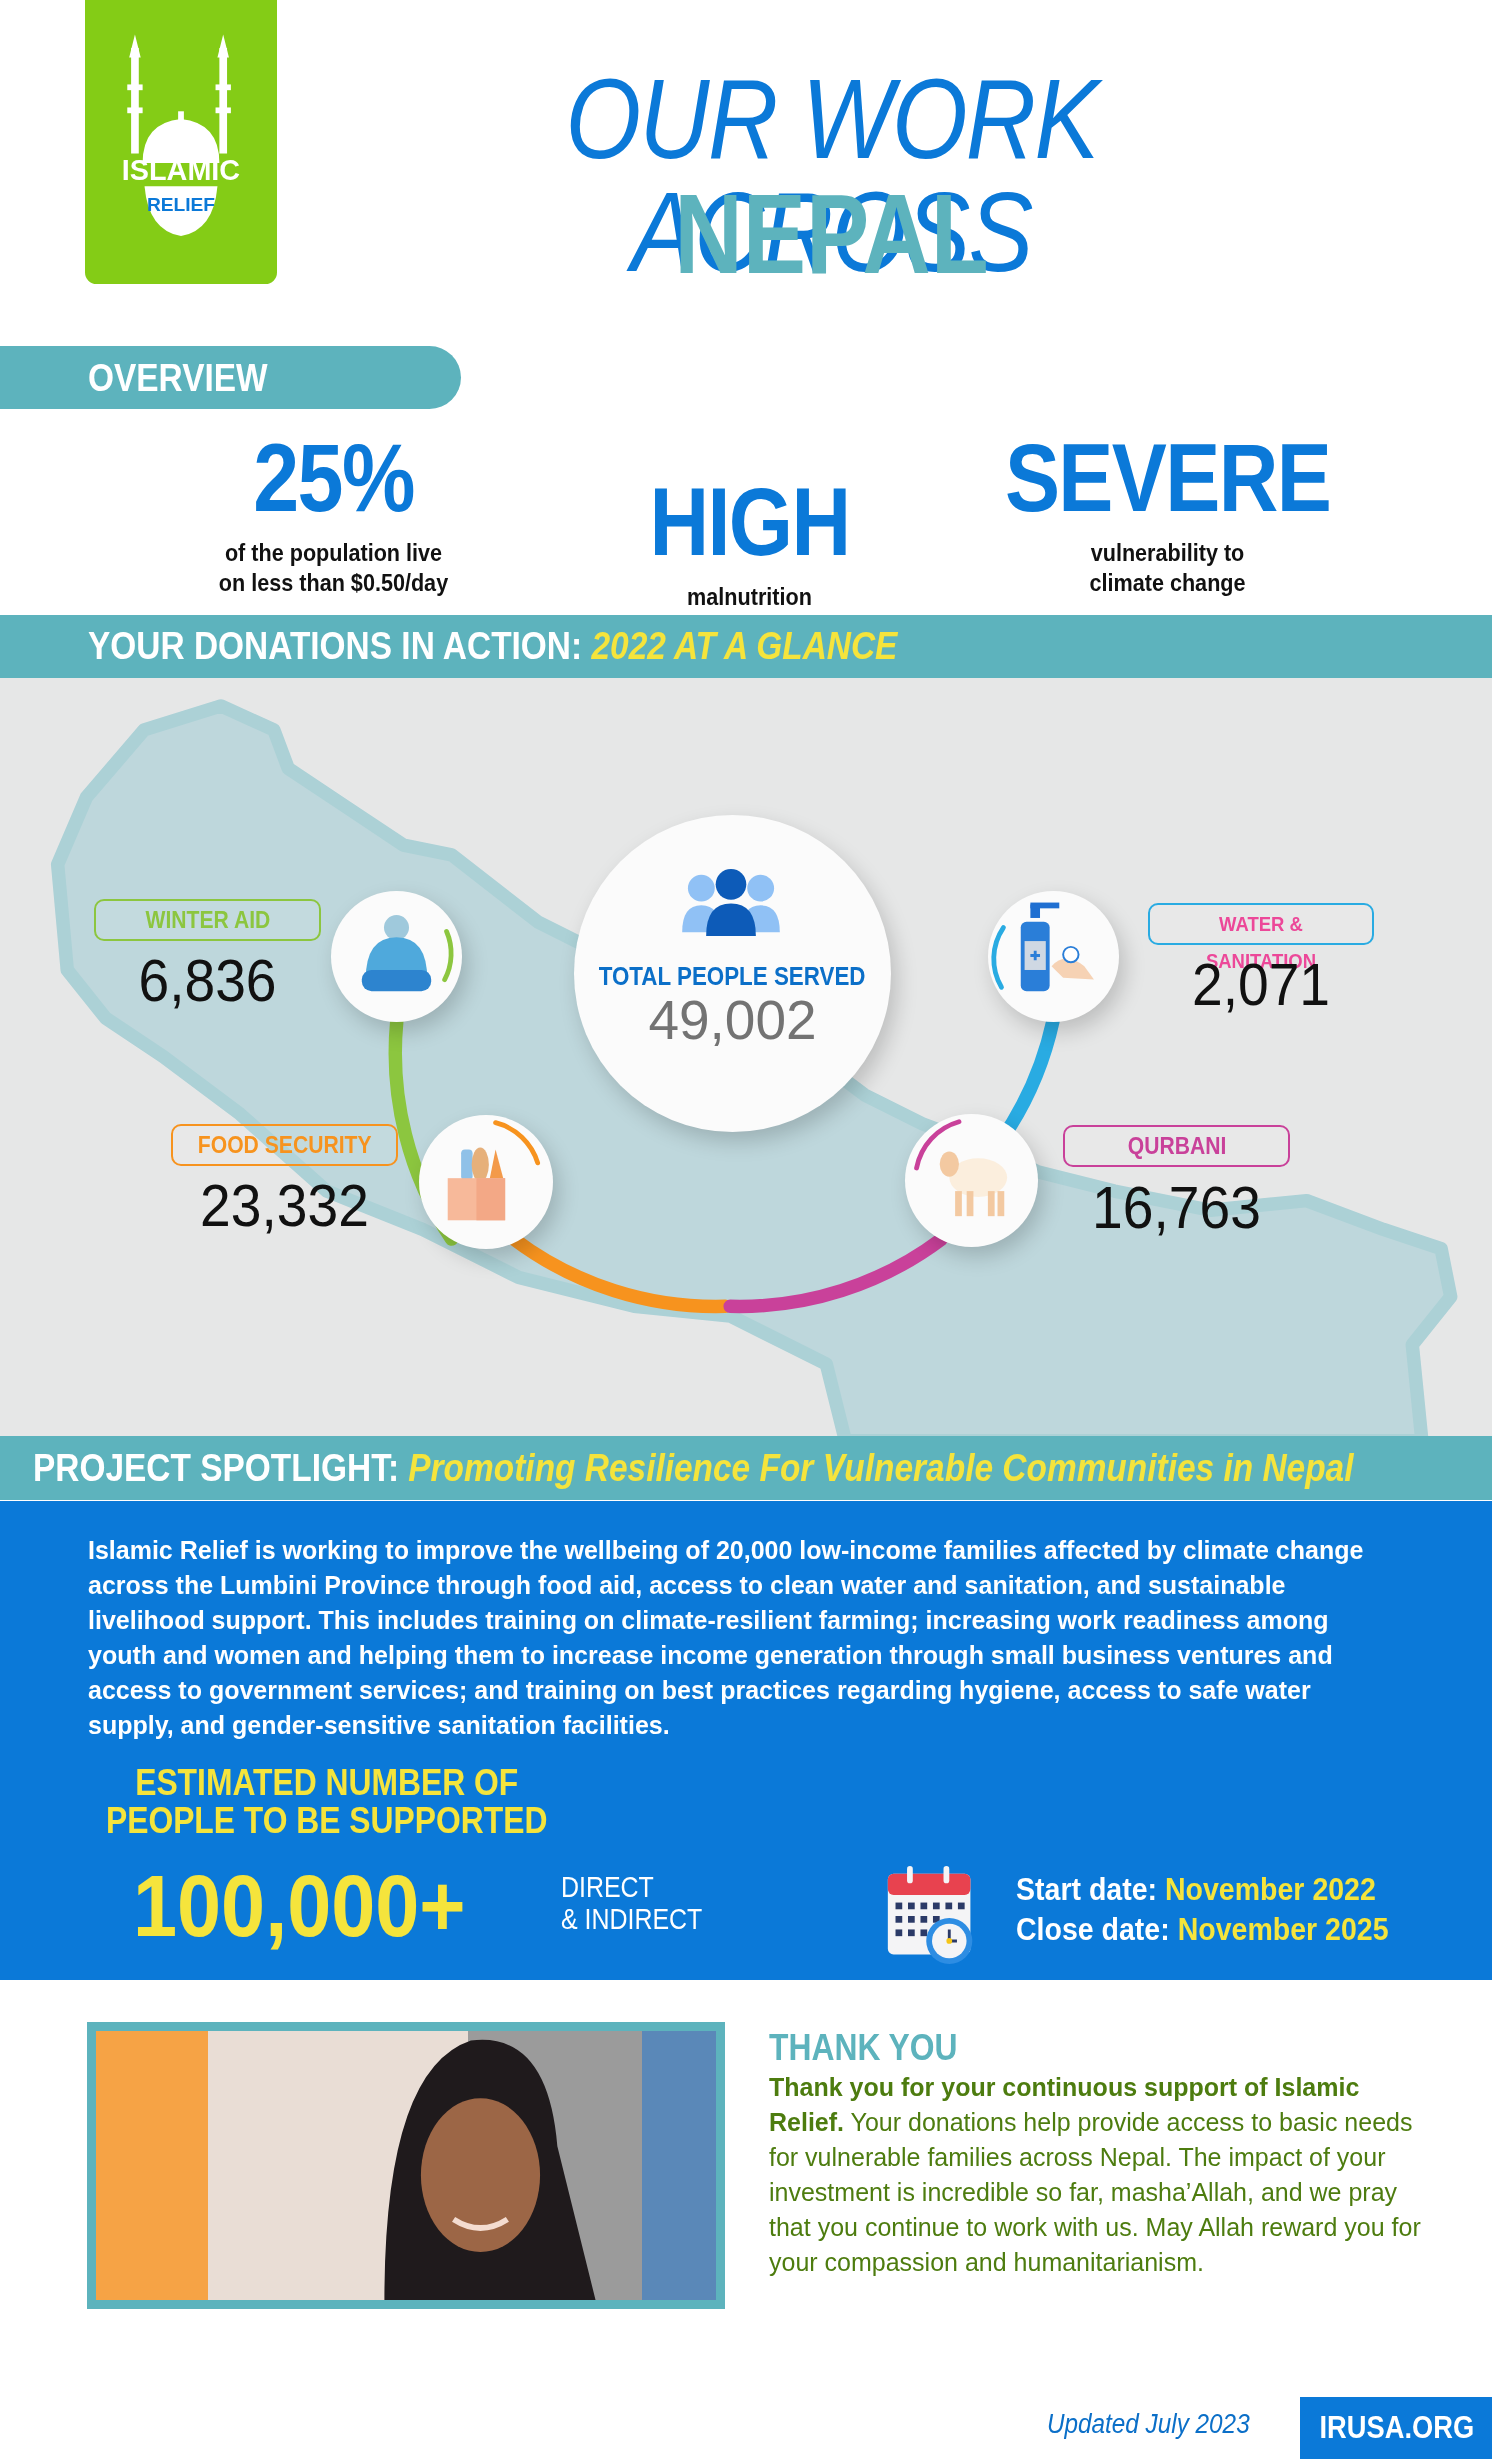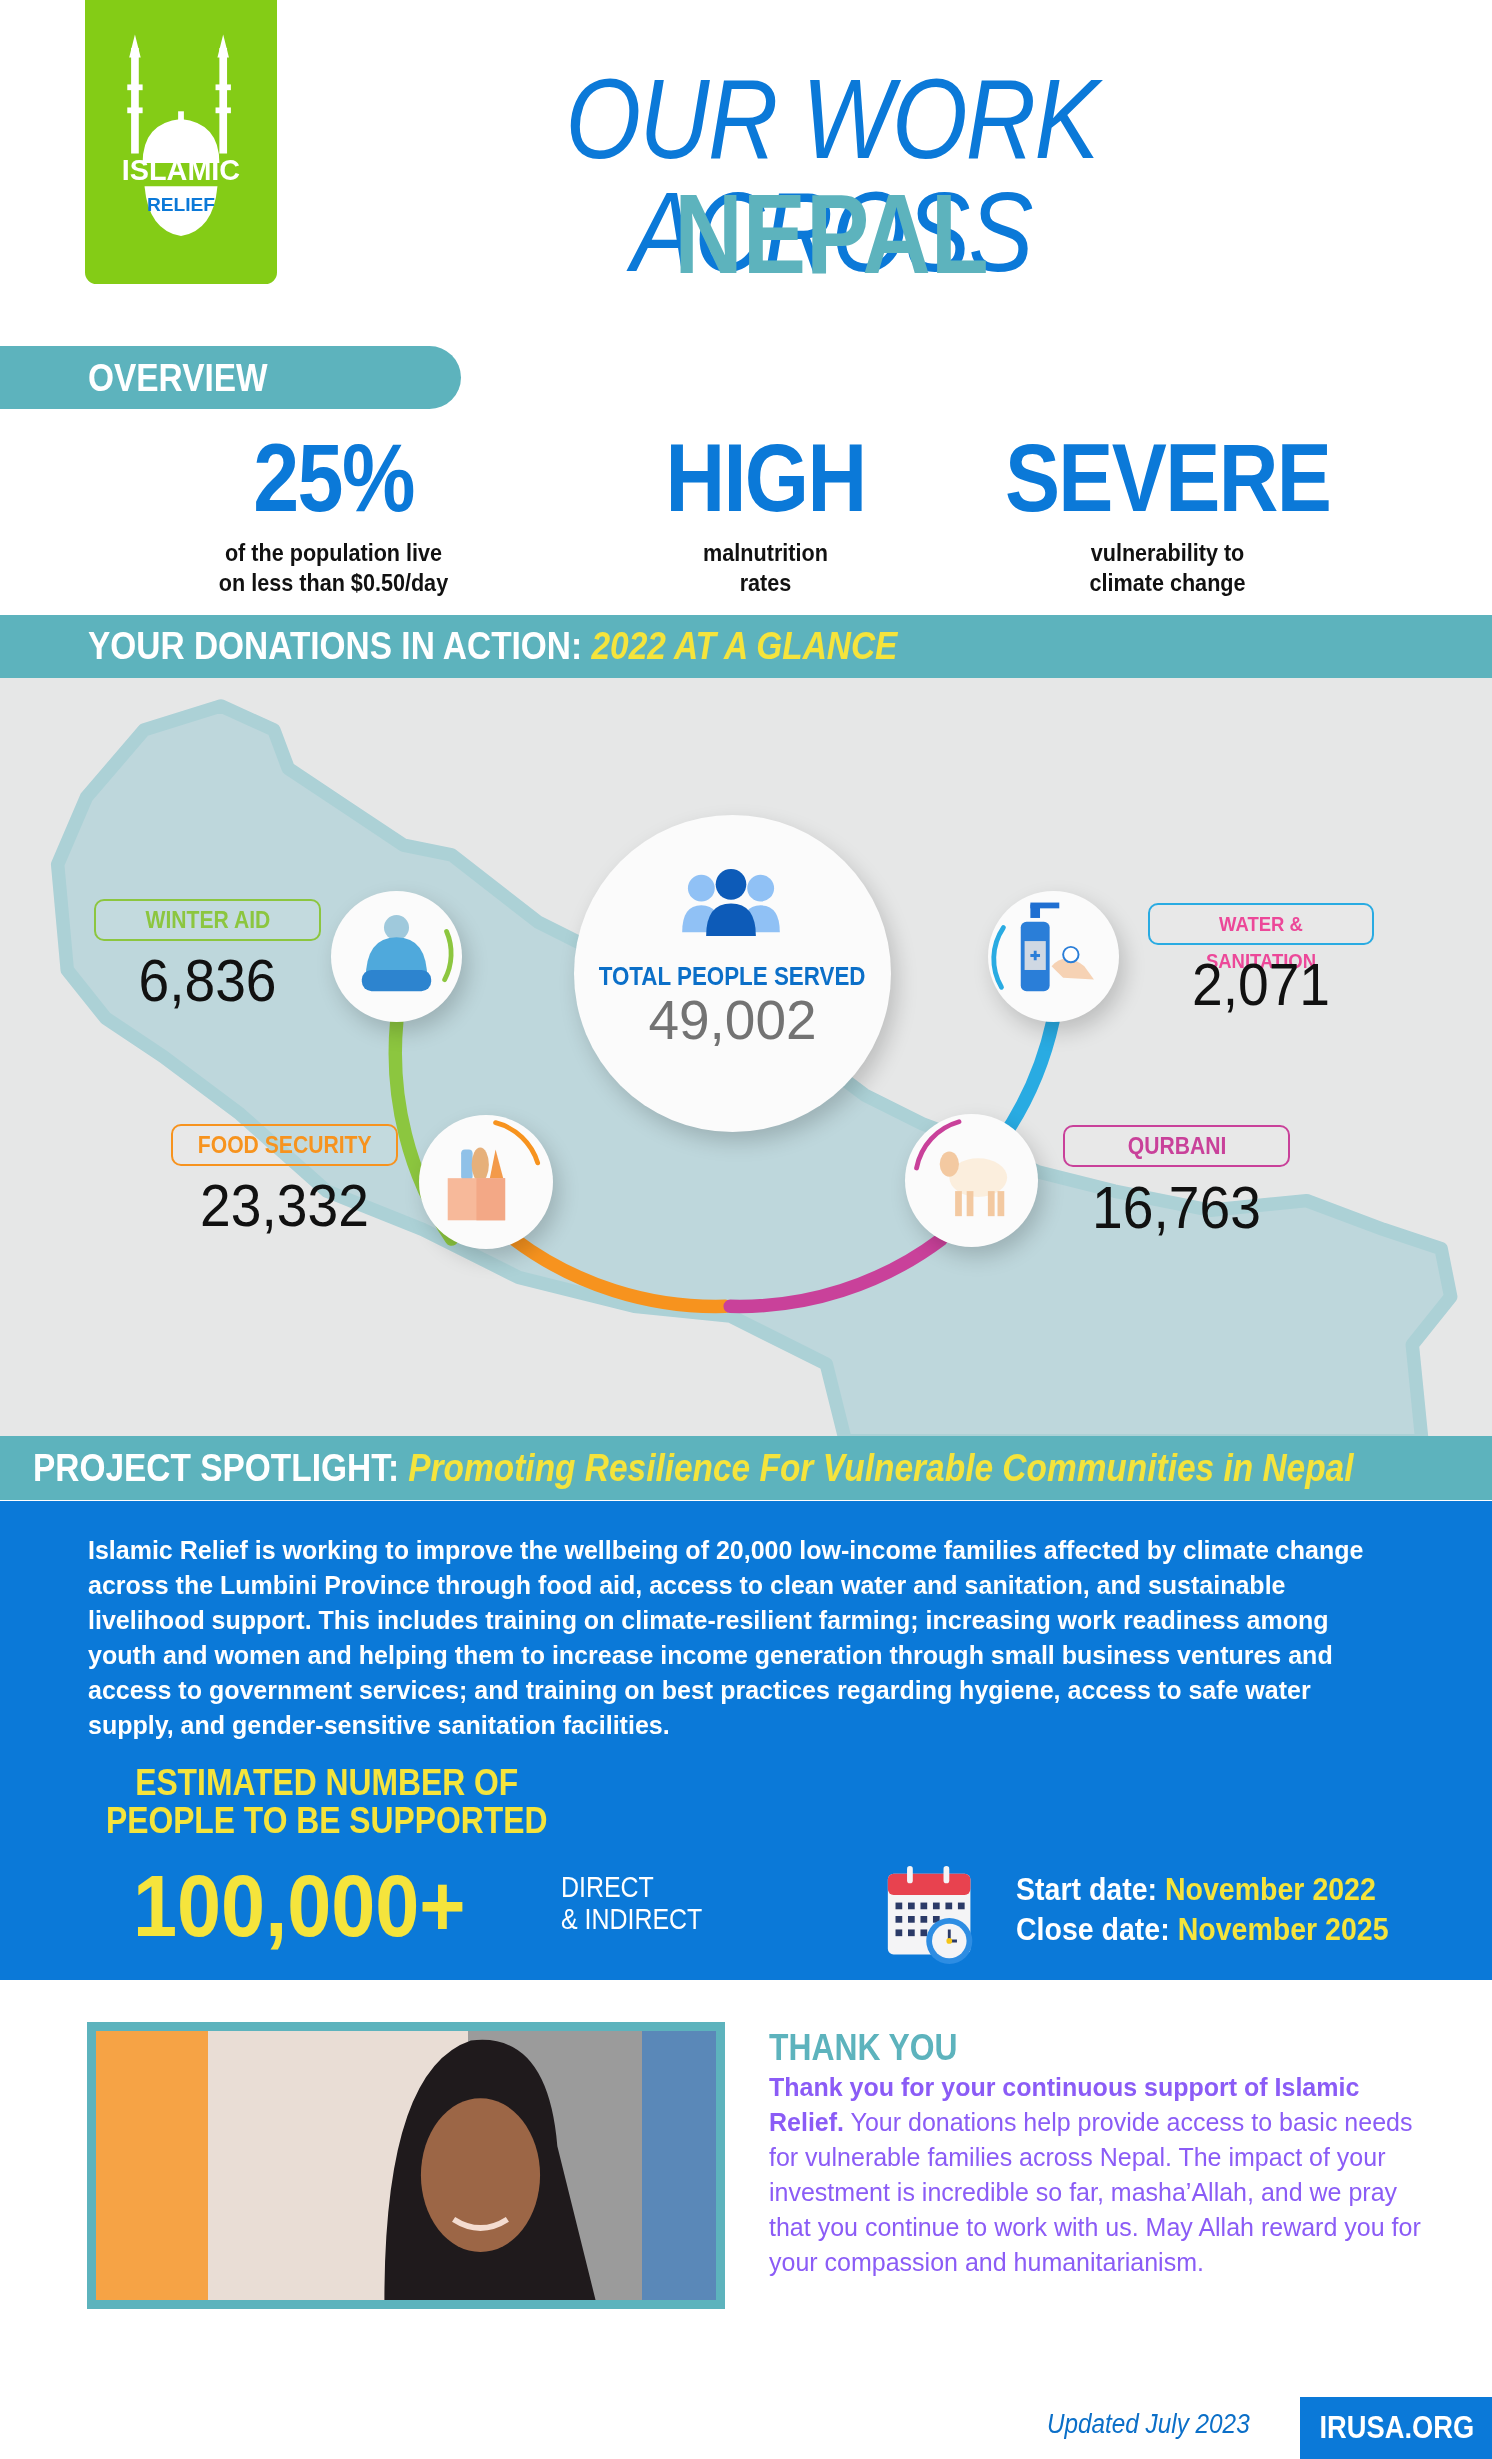--- a/index.html
+++ b/index.html
@@ -47,21 +47,21 @@
   .est-label { left: 58px; top: 1764px; width: 538px; text-align: center; font-size: 37px; font-weight: bold; color: #f5e43c; line-height: 38px; }
   .est-label span { display: inline-block; transform: scaleX(0.86); }
   .est-num { left: 133px; top: 1862px; font-size: 88px; font-weight: bold; color: #f5e43c; line-height: 1; transform: scaleX(0.9); transform-origin: left; }
   .est-note { left: 561px; top: 1871px; font-size: 29px; color: #fff; line-height: 32px; transform: scaleX(0.86); transform-origin: left; }
   .dates { left: 1016px; top: 1870px; font-size: 31px; font-weight: bold; color: #fff; line-height: 40px; transform: scaleX(0.92); transform-origin: left; white-space: nowrap; }
 
   
   .photo-frame { left: 87px; top: 2022px; width: 638px; height: 287px; background: #5db3bd; padding: 8.6px; }
   .photo { width: 100%; height: 100%; position: relative; overflow: hidden; background: linear-gradient(90deg, #f6a345 0 18%, #e9ddd5 18% 60%, #9b9b9b 60% 88%, #5a88b8 88%); }
   .ty-title { left: 769px; top: 2027px; font-size: 37px; font-weight: bold; color: #5db3bd; transform: scaleX(0.86); transform-origin: left; }
-  .ty-body { left: 769px; top: 2070px; width: 653px; font-size: 25px; line-height: 35px; color: #8b5cf6; }
+  .ty-body { left: 769px; top: 2070px; width: 653px; font-size: 25px; line-height: 35px; color: #4d7c0f; }
   .ty-body b { font-weight: bold; }
 
   
   .updated { left: 1047px; top: 2409px; font-size: 27px; font-style: italic; color: #0b6fc8; transform: scaleX(0.9); transform-origin: left; }
   .irusa { left: 1300px; top: 2397px; width: 193px; height: 62px; background: #0b79d8; color: #fff; font-size: 31px; font-weight: bold; text-align: center; line-height: 62px; }
   .irusa span { display: inline-block; transform: scaleX(0.88); }
 </style>
 </head>
 <body>
 
@@ -91,21 +91,21 @@
 <div class="abs title-2">NEPAL</div>
 
 <div class="abs overview-pill"></div>
 <div class="abs overview-text">OVERVIEW</div>
 
 <div class="abs stat" style="left:132px;">
   <span class="stat-big">25%</span>
   <span class="stat-sub">of the population live</span>
   <span class="stat-sub" style="margin-top:0">on less than $0.50/day</span>
 </div>
-<div class="abs stat" style="left:564px;">
+<div class="abs stat" style="left:548px;margin-top:44px;">
   <span class="stat-big">HIGH</span>
   <span class="stat-sub">malnutrition</span>
   <span class="stat-sub" style="margin-top:0">rates</span>
 </div>
 <div class="abs stat" style="left:966px;">
   <span class="stat-big">SEVERE</span>
   <span class="stat-sub">vulnerability to</span>
   <span class="stat-sub" style="margin-top:0">climate change</span>
 </div>
 

